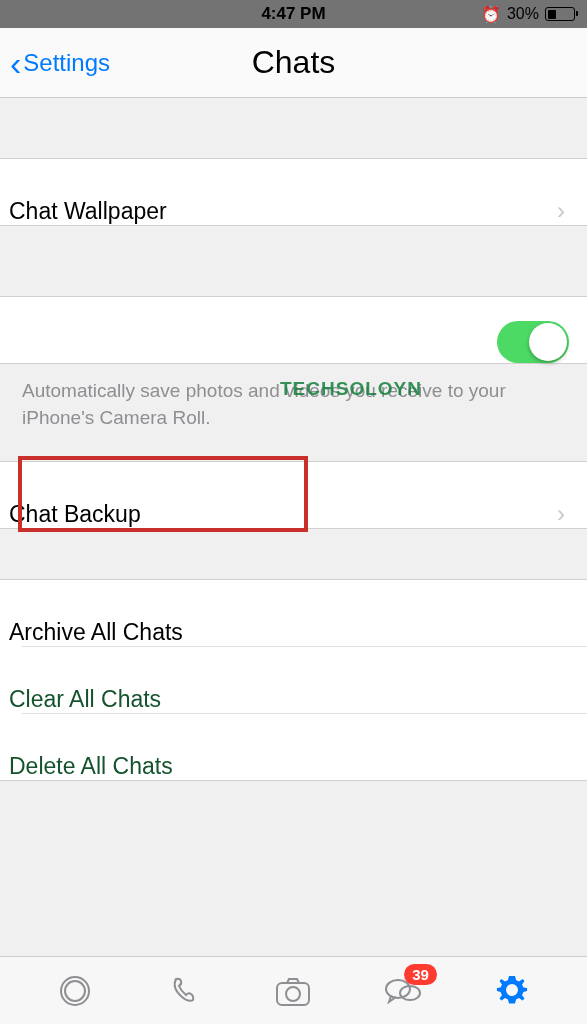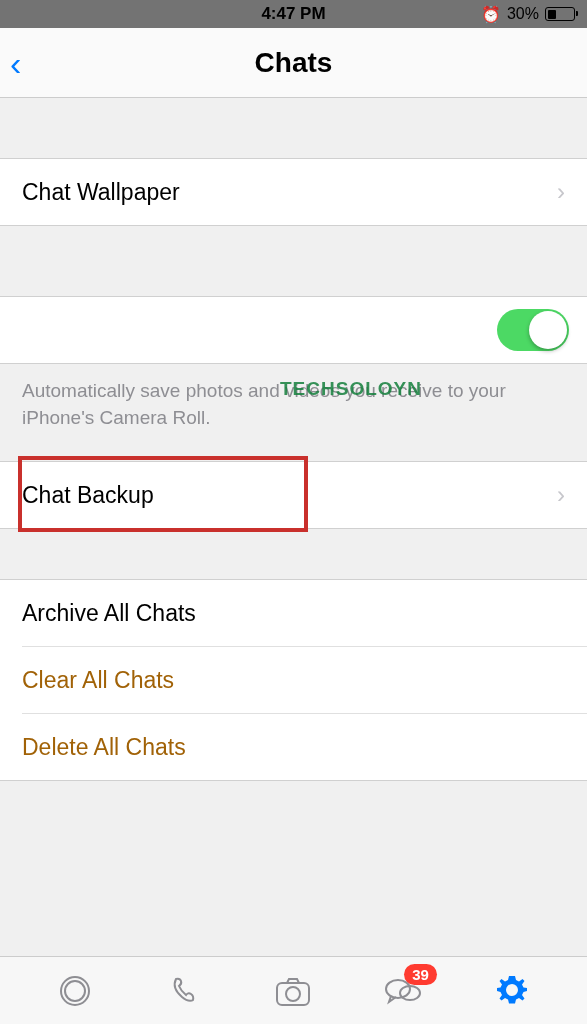--- a/index.html
+++ b/index.html
@@ -82,33 +82,33 @@
     .back-chevron {
       font-size: 34px;
       font-weight: 300;
       margin-right: 2px;
       line-height: 1;
     }
     .nav-title {
       position: absolute;
       left: 50%;
       transform: translateX(-50%);
-      font-size: 28px;
-      font-weight: 700;
+      font-size: 32px;
+      font-weight: 400;
     }
     .list-section {
       background: #fff;
       border-top: 1px solid #d0d0d0;
       border-bottom: 1px solid #d0d0d0;
     }
     .list-row {
       min-height: 66px;
       display: flex;
-      align-items: center;
-      padding: 0 22px;
+      align-items: flex-end;
+      padding: 0 9px;
       font-size: 23px;
       color: #000;
       position: relative;
     }
     .list-row-divider {
       border-bottom: 1px solid #e0e0e0;
       margin-left: 22px;
     }
     .chevron-right {
       position: absolute;
@@ -155,21 +155,21 @@
     }
     .highlight-box {
       position: absolute;
       border: 4px solid #c9302c;
       pointer-events: none;
     }
     .action-link-blue {
       color: #000000;
     }
     .action-link-red {
-      color: #a16207;
+      color: #14532d;
     }
     .tab-bar {
       position: absolute;
       bottom: 0;
       left: 0;
       right: 0;
       height: 68px;
       background: #f7f7f7;
       border-top: 1px solid #ccc;
       display: flex;
@@ -218,20 +218,21 @@
     <span>30%</span>
     <span class="battery-icon">
         <span class="battery-fill"></span>
       </span>
   </div>
 </div>
 
 <div class="nav-header">
   <div class="back-button">
     <span class="back-chevron">‹</span>
+    <span>Settings</span>
   </div>
   <div class="nav-title">Chats</div>
 </div>
 
 <div class="gap-60"></div>
 
 <div class="list-section">
   <div class="list-row">
     <span>Chat Wallpaper</span>
     <span class="chevron-right">›</span>

